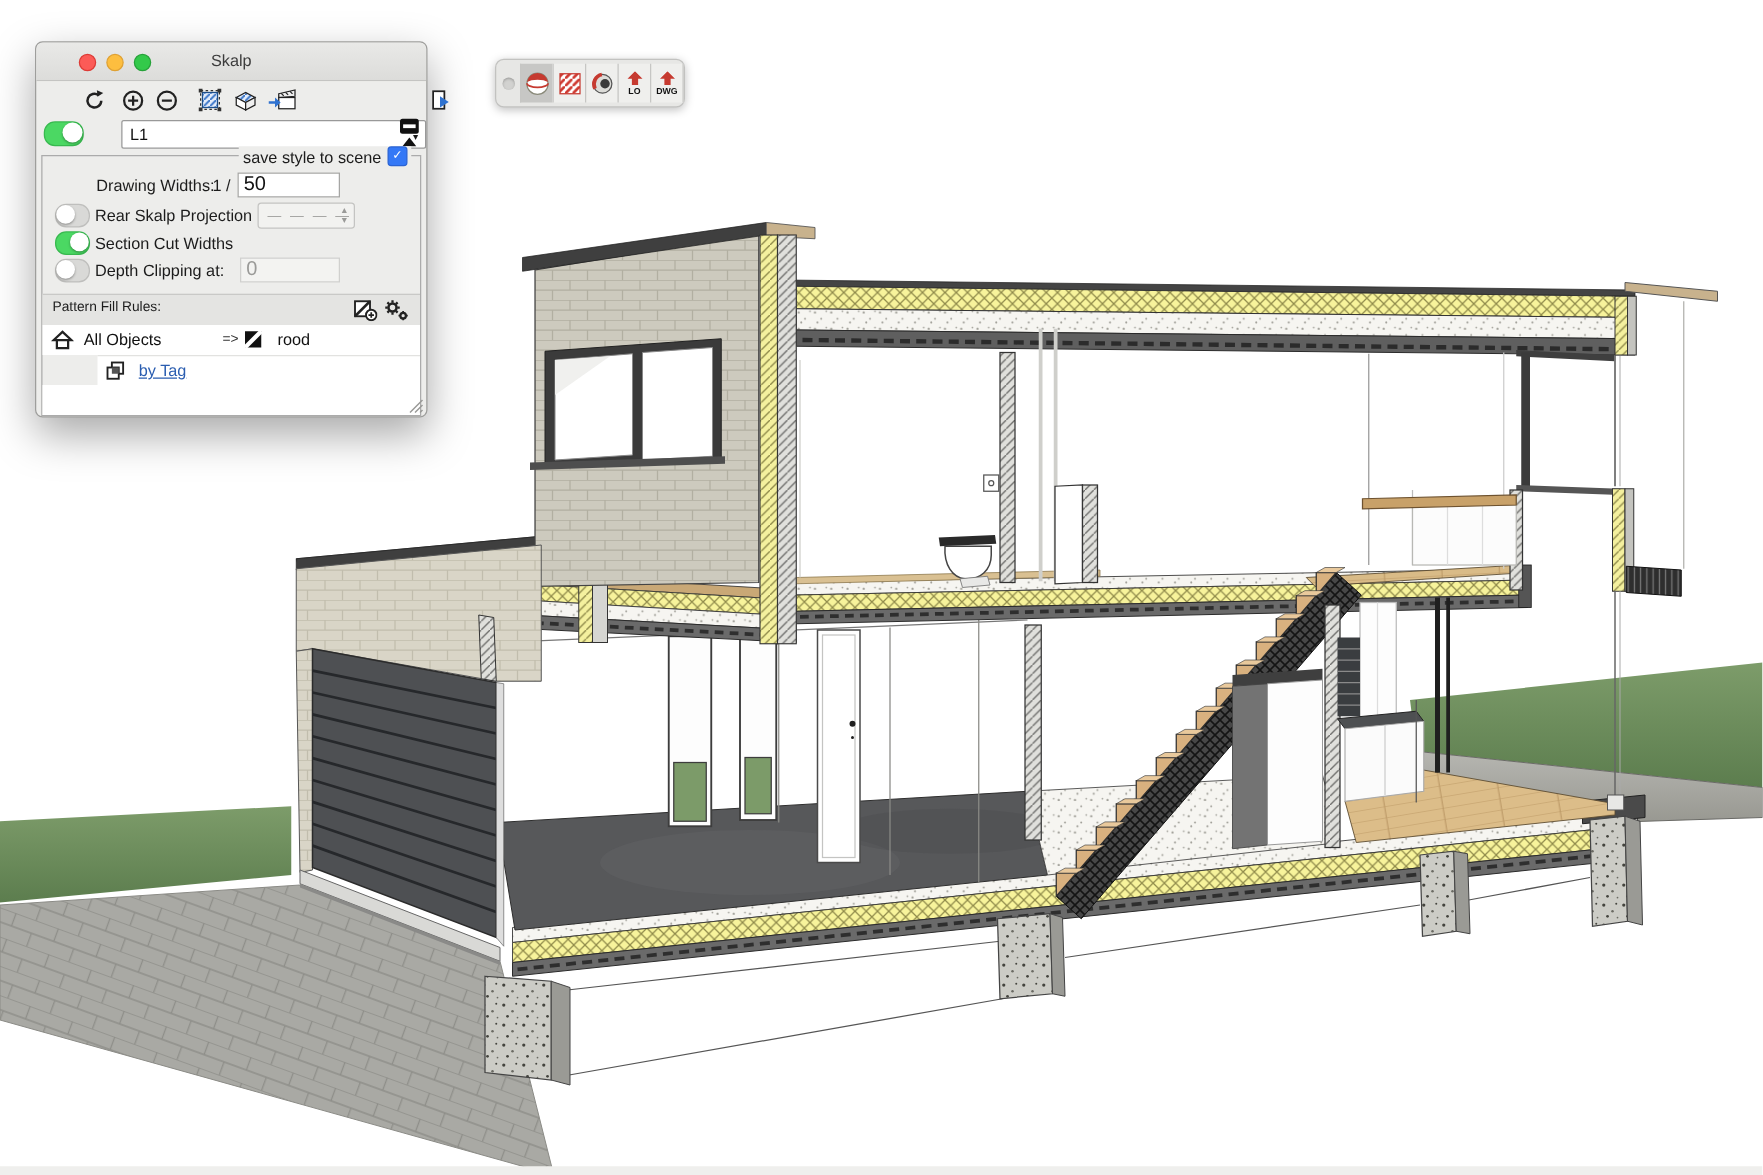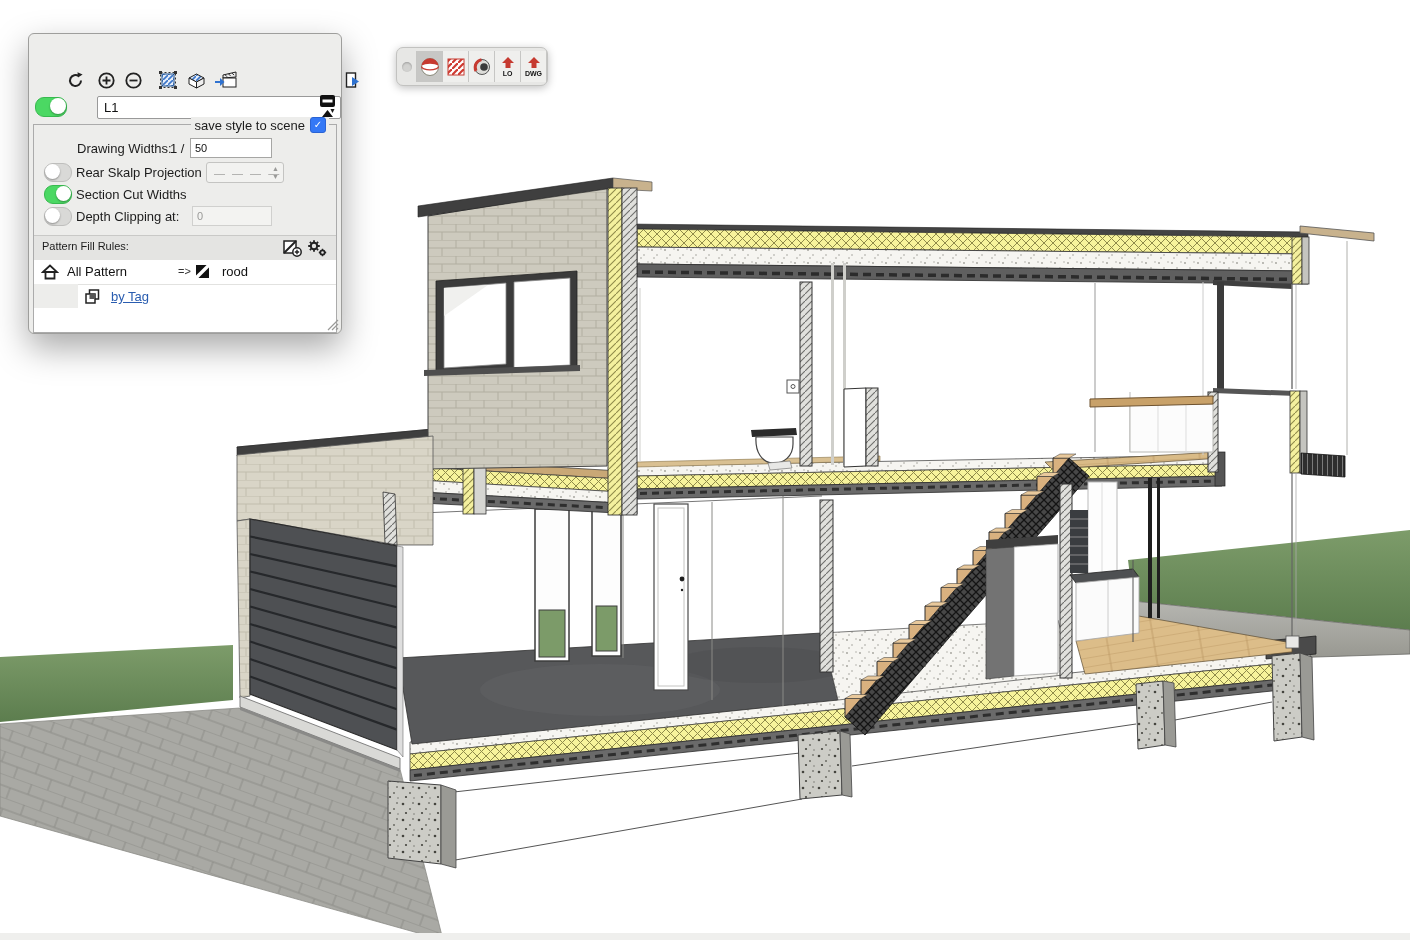--- a/index.html
+++ b/index.html
@@ -54,21 +54,21 @@
         border:1px solid #ababab;}
   .legend{position:absolute;right:12px;top:83px;background:#ededeb;padding:0 3px;
         font-size:13px;color:#1c1c1c;display:flex;align-items:center;gap:5px;z-index:2;}
   .chk{width:14px;height:14px;border-radius:3px;background:#3478f6;border:1px solid #2a63d4;
        color:#fff;font-size:10px;line-height:13px;text-align:center;}
   .chk::after{content:"✓";}
 
   .fsrow{position:absolute;left:0;right:0;height:22px;font-size:13px;color:#1c1c1c;}
   .fsrow .lab{position:absolute;top:3px;}
   .txt{position:absolute;height:18px;border:1px solid #a6a6a4;background:#fff;
-       font-size:11px;color:#111;padding:0 4px;font-family:inherit;}
+       font-size:16px;color:#111;padding:0 4px;font-family:inherit;}
   .txt:disabled{background:#f3f3f1;border-color:#d0d0ce;color:#9a9a98;}
   .fakesel{position:absolute;background:#f2f2f0;border:1px solid #c4c4c2;border-radius:3px;
        height:19px;font-size:11px;color:#a2a2a0;}
   .fakesel .dash{position:absolute;left:7px;top:4px;letter-spacing:2px;}
   .fakesel .stepper span{color:#9a9a98;}
 
   .rulehead{position:absolute;left:0;right:0;top:110px;height:24px;background:#e4e4e2;
        border-top:1px solid #c9c9c7;border-bottom:1px solid #c9c9c7;font-size:11px;color:#1c1c1c;}
   .rulehead .lab{position:absolute;left:8px;top:4px;}
   .rrow{position:absolute;left:0;right:0;background:#fff;font-size:13px;color:#111;height:24px;}
@@ -392,20 +392,26 @@
   </div>
   <div class="xbtn">
     <svg width="20" height="12" viewBox="0 0 20 12">
       <polygon points="10,0 16,6 12.5,6 12.5,11 7.5,11 7.5,6 4,6" fill="#c63a30"></polygon>
     </svg>
     <span class="xlbl">DWG</span>
   </div>
 </div>
 
 <div class="win">
+  <div class="titlebar">
+    <div class="tl r"></div>
+    <div class="tl y"></div>
+    <div class="tl g"></div>
+    <div class="title">Skalp</div>
+  </div>
 
   <div class="ibtn" style="left:33px;">
     <svg width="19" height="19" viewBox="0 0 19 19">
       <path d="M15,9.5 a5.5,5.5 0 1 1 -2.2,-4.4" fill="none" stroke="#222" stroke-width="2"></path>
       <polygon points="11.5,1.2 16.6,3.4 12,6.4" fill="#222"></polygon>
     </svg>
   </div>
   <div class="ibtn" style="left:64px;">
     <svg width="19" height="19" viewBox="0 0 19 19">
       <circle cx="9.5" cy="9.5" r="7.2" fill="none" stroke="#222" stroke-width="1.8"></circle>
@@ -535,21 +541,21 @@
           <circle cx="16.5" cy="14.5" r="2.2" fill="none" stroke="#222" stroke-width="1.8"></circle>
           <path d="M16.5,10.8v1.4M16.5,16.8v1.4M12.8,14.5h1.4M18.8,14.5h1.4" stroke="#222" stroke-width="1.4"></path>
         </svg>
       </div>
     </div>
     <div class="rrow r1">
       <svg style="position:absolute;left:7px;top:3px;" width="18" height="18" viewBox="0 0 18 18">
         <polygon points="2,9 9,2.5 16,9" fill="none" stroke="#222" stroke-width="1.8"></polygon>
         <path d="M4.5,8.5V15.5H13.5V8.5" fill="none" stroke="#222" stroke-width="1.8"></path>
       </svg>
-      <span style="position:absolute;left:33px;top:4px;">All Pattern</span>
+      <span style="position:absolute;left:33px;top:4px;">All Objects</span>
       <span style="position:absolute;left:144px;top:5px;font-size:11px;color:#333;">=&gt;</span>
       <svg style="position:absolute;left:161px;top:4px;" width="16" height="16" viewBox="0 0 16 16">
         <rect x="1" y="1" width="13" height="13" fill="#111"></rect>
         <path d="M1,14L14,1" stroke="#fff" stroke-width="3.4"></path>
       </svg>
       <span style="position:absolute;left:188px;top:4px;">rood</span>
     </div>
     <div class="rrow r2">
       <svg style="position:absolute;left:6px;top:3px;" width="18" height="18" viewBox="0 0 18 18">
         <rect x="5.5" y="2" width="9" height="9" fill="#fff" stroke="#222" stroke-width="1.5"></rect>

